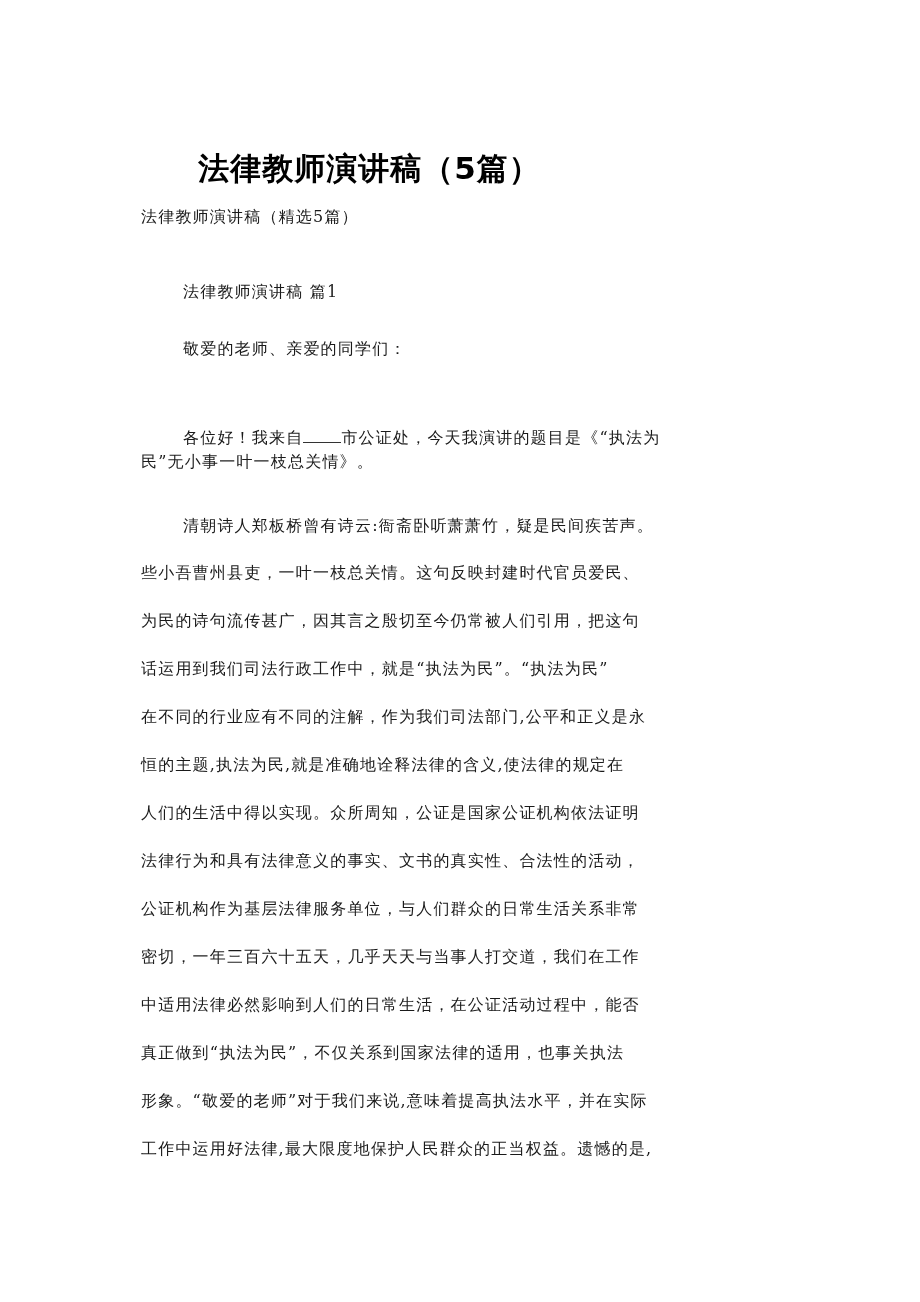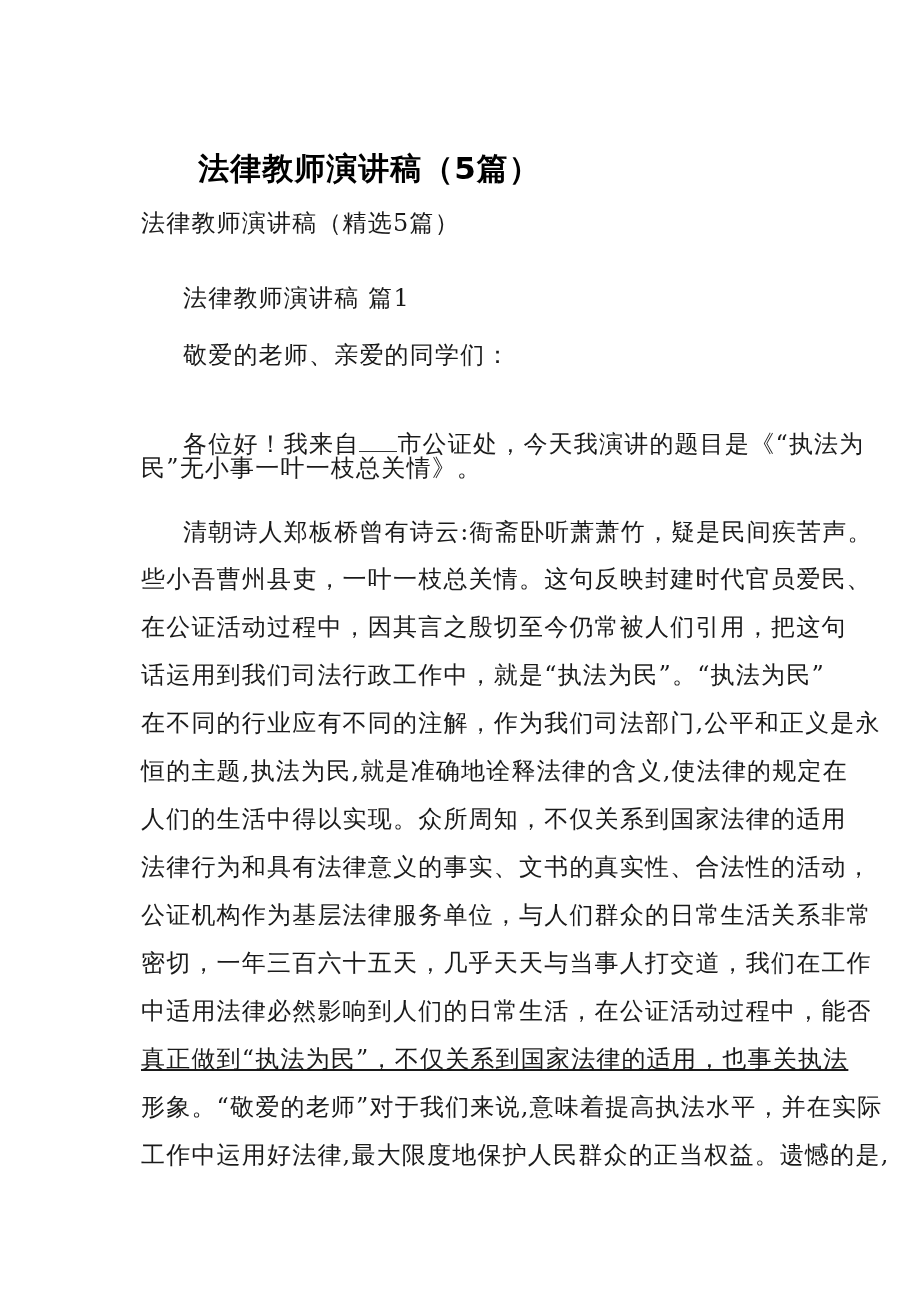--- a/index.html
+++ b/index.html
@@ -1,45 +1,45 @@
 <!DOCTYPE html>
 <html><head>
 <meta charset="utf-8">
 <style>
   html, body { margin: 0; padding: 0; background: #ffffff; }
   body { width: 920px; height: 1302px; position: relative; overflow: hidden;
          font-family: "DejaVu Serif", "Liberation Serif", serif; color: #111; }
   .title { position: absolute; top: 148px; left: 0; width: 739px; text-align: center;
            font-family: "DejaVu Sans", "Liberation Sans", sans-serif; font-weight: bold;
            font-size: 31px; letter-spacing: 1px; color: #000; }
-  .line { position: absolute; left: 141px; font-size: 24px; letter-spacing: 1.2px;
+  .line { position: absolute; left: 141px; font-size: 16px; letter-spacing: 1.2px;
           white-space: nowrap; color: #1a1a1a; }
   .indent { left: 183px; }
   .blank { display: inline-block; width: 38px; border-bottom: 1px solid #333; height: 14px; vertical-align: baseline; }
 </style>
 </head>
 <body>
 
 <div>
   <div class="title">法律教师演讲稿（5篇）</div>
   <div class="line" style="top:207px;">法律教师演讲稿（精选5篇）</div>
   <div class="line indent" style="top:273px;margin-top:9px;">法律教师演讲稿 篇1</div>
   <div class="line indent" style="top:339px;">敬爱的老师、亲爱的同学们：</div>
   <div class="line indent" style="top:405px;margin-top:23px;">
     <span>各位好！我来自</span><span class="blank"></span><span>市公证处，今天我演讲的题目是《“执法为</span>
   </div>
   <div class="line" style="top:452px;">民”无小事一叶一枝总关情》。</div>
 
   <div class="line indent" style="top:516px;">清朝诗人郑板桥曾有诗云:衙斋卧听萧萧竹，疑是民间疾苦声。</div>
   <div class="line" style="top:563px;text-align:right;">些小吾曹州县吏，一叶一枝总关情。这句反映封建时代官员爱民、</div>
-  <div class="line" style="top:611px;">在公证活动过程中，因其言之殷切至今仍常被人们引用，把这句</div>
+  <div class="line" style="top:611px;">为民的诗句流传甚广，因其言之殷切至今仍常被人们引用，把这句</div>
   <div class="line" style="top:659px;">话运用到我们司法行政工作中，就是“执法为民”。“执法为民”</div>
   <div class="line" style="top:707px;">在不同的行业应有不同的注解，作为我们司法部门,公平和正义是永</div>
   <div class="line" style="top:755px;">恒的主题,执法为民,就是准确地诠释法律的含义,使法律的规定在</div>
-  <div class="line" style="top:803px;">人们的生活中得以实现。众所周知，不仅关系到国家法律的适用</div>
+  <div class="line" style="top:803px;">人们的生活中得以实现。众所周知，公证是国家公证机构依法证明</div>
   <div class="line" style="top:851px;">法律行为和具有法律意义的事实、文书的真实性、合法性的活动，</div>
   <div class="line" style="top:899px;text-align:center;">公证机构作为基层法律服务单位，与人们群众的日常生活关系非常</div>
   <div class="line" style="top:947px;">密切，一年三百六十五天，几乎天天与当事人打交道，我们在工作</div>
   <div class="line" style="top:995px;text-align:right;">中适用法律必然影响到人们的日常生活，在公证活动过程中，能否</div>
-  <div class="line" style="top:1043px;text-decoration:underline;">真正做到“执法为民”，不仅关系到国家法律的适用，也事关执法</div>
+  <div class="line" style="top:1043px;">真正做到“执法为民”，不仅关系到国家法律的适用，也事关执法</div>
   <div class="line" style="top:1091px;">形象。“敬爱的老师”对于我们来说,意味着提高执法水平，并在实际</div>
   <div class="line" style="top:1139px;">工作中运用好法律,最大限度地保护人民群众的正当权益。遗憾的是,</div>
 </div>
 
 </body></html>

